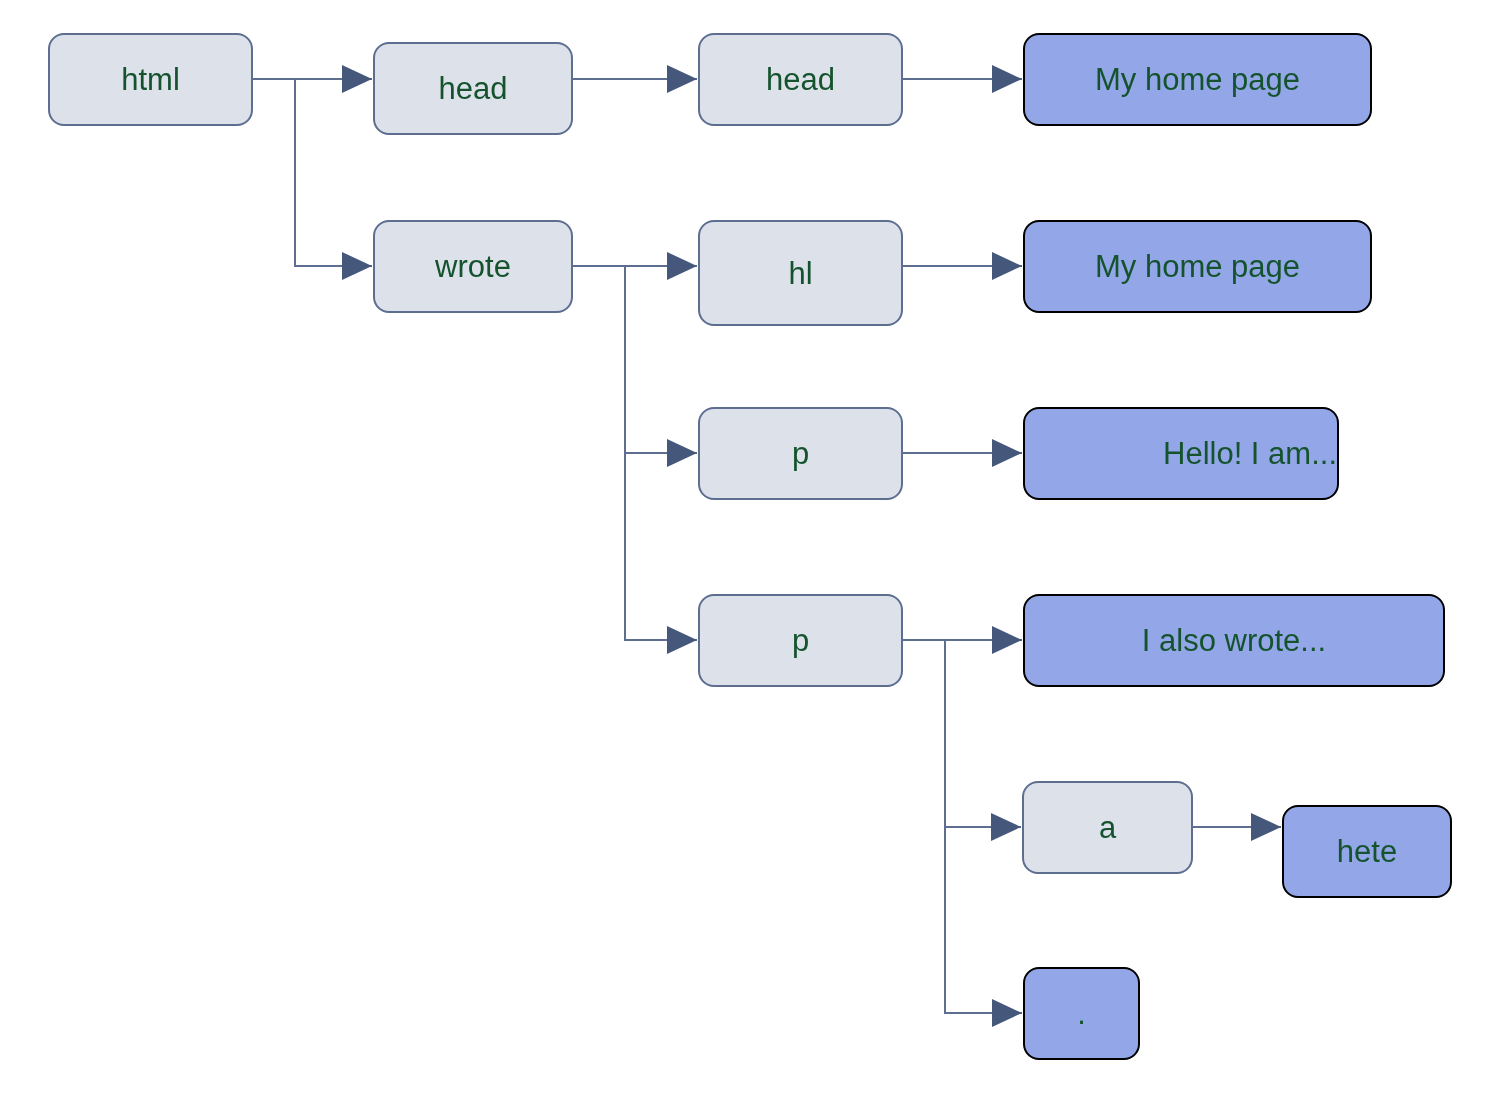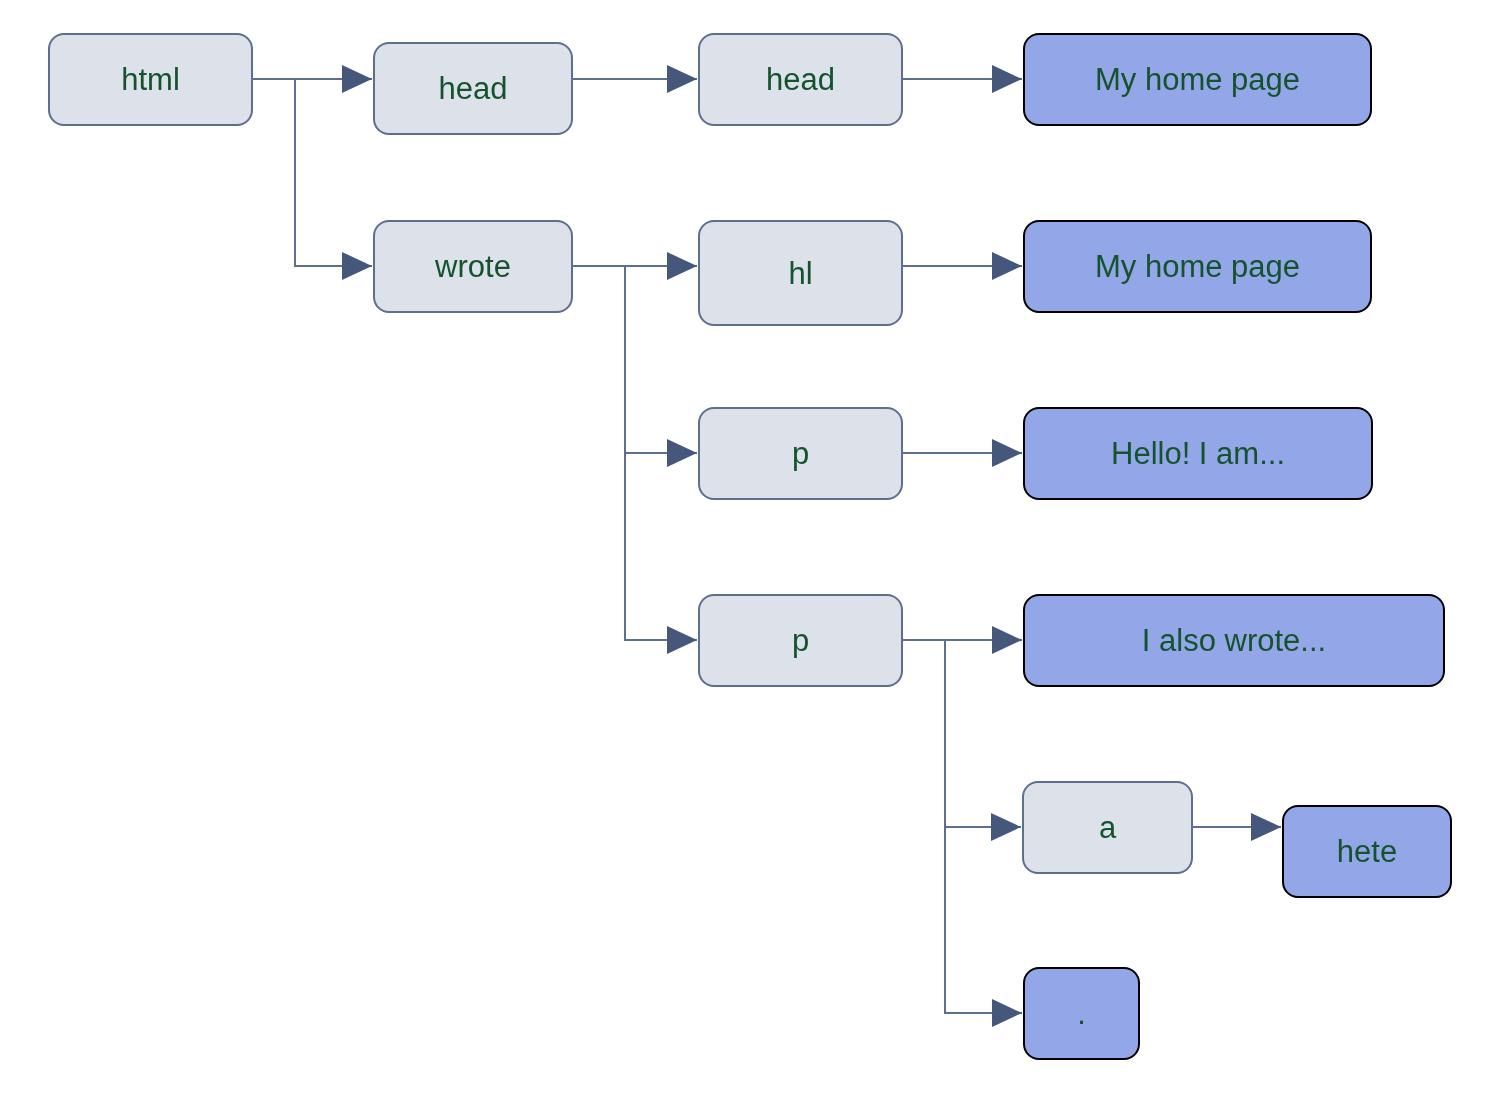--- a/index.html
+++ b/index.html
@@ -94,21 +94,21 @@
       </div>
       <div class="node element" style="left: 698px; top: 220px; width: 205px; height: 106px;">
         <span>hl</span>
       </div>
       <div class="node text" style="left: 1023px; top: 220px; width: 349px; height: 93px;">
         <span>My home page</span>
       </div>
       <div class="node element" style="left: 698px; top: 407px; width: 205px; height: 93px;">
         <span>p</span>
       </div>
-      <div class="node text" style="left: 1023px; top: 407px; width: 350px; height: 93px;">
+      <div class="node text" style="left: 1023px; top: 407px; width: 316px; height: 93px; justify-content: flex-end;">
         <span>Hello! I am...</span>
       </div>
       <div class="node element" style="left: 698px; top: 594px; width: 205px; height: 93px;">
         <span>p</span>
       </div>
       <div class="node text" style="left: 1023px; top: 594px; width: 422px; height: 93px;">
         <span>I also wrote...</span>
       </div>
       <div class="node element" style="left: 1022px; top: 781px; width: 171px; height: 93px;">
         <span>a</span>

